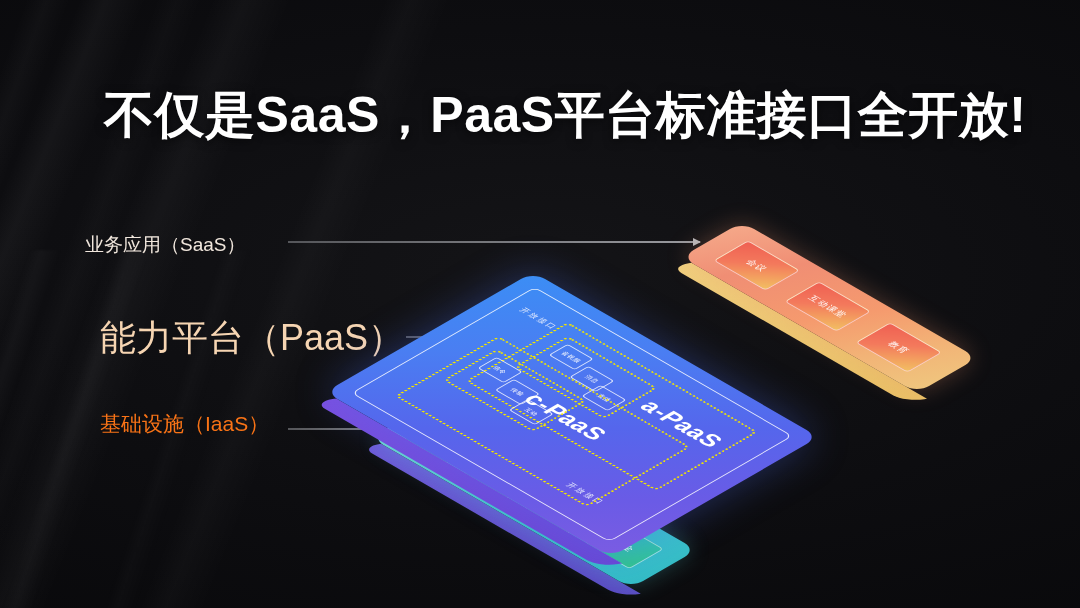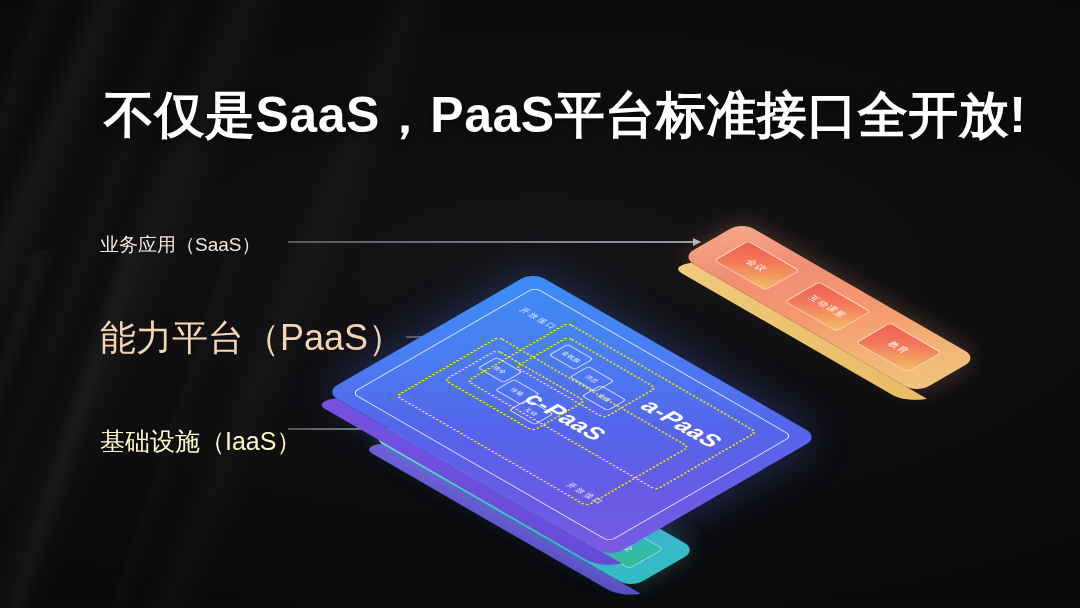--- a/index.html
+++ b/index.html
@@ -35,23 +35,23 @@
   #title{
     position:absolute; left:104px; top:82px; width:930px;
     color:#ffffff;
     font-size:50px; font-weight:bold; letter-spacing:.5px;
     white-space:nowrap;
     text-shadow:0 2px 10px rgba(0,0,0,.6);
   }
 
   
   .side-label{ position:absolute; white-space:nowrap; }
-  #label-saas{ left:100px; top:232px; font-size:19px; color:#f1e7dd; }
+  #label-saas{ left:85px; top:232px; font-size:19px; color:#f1e7dd; }
   #label-paas{ left:100px; top:314px; font-size:36px; color:#f6d5b2; }
-  #label-iaas{ left:100px; top:425px; font-size:25px; color:#fef9c3; }
+  #label-iaas{ left:100px; top:410px; font-size:21px; color:#f97316; }
 
   
   .arrow{ position:absolute; height:2px; background:linear-gradient(90deg,#55565a,#9a9ba0); }
   .arrow::after{
     content:""; position:absolute; right:-1px; top:-3px;
     border-left:8px solid #b6b7bb;
     border-top:4px solid transparent;
     border-bottom:4px solid transparent;
   }
   #arrow-saas{ left:288px; top:241px; width:412px; }

